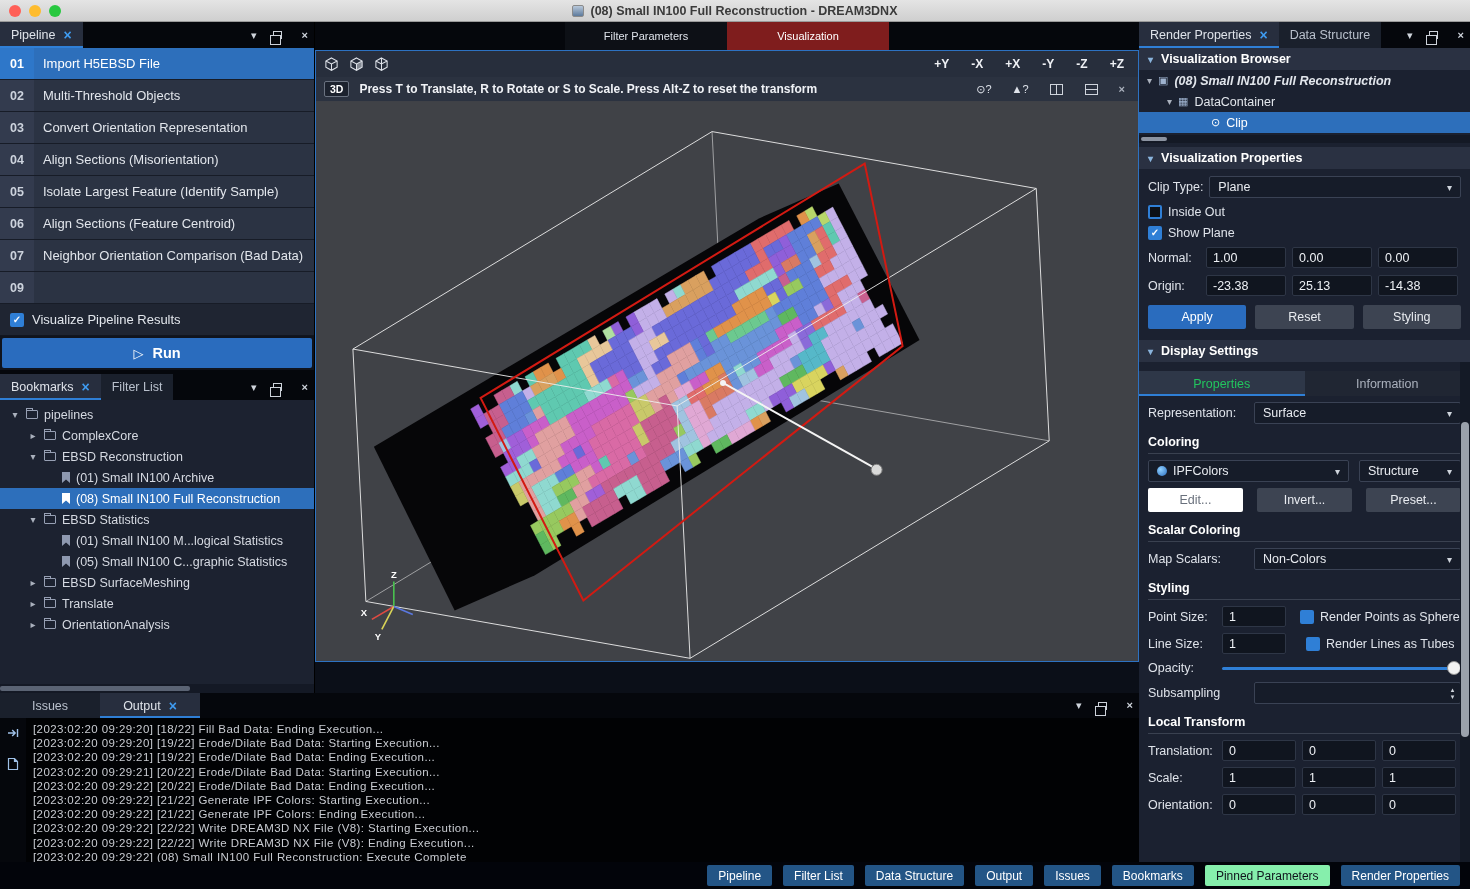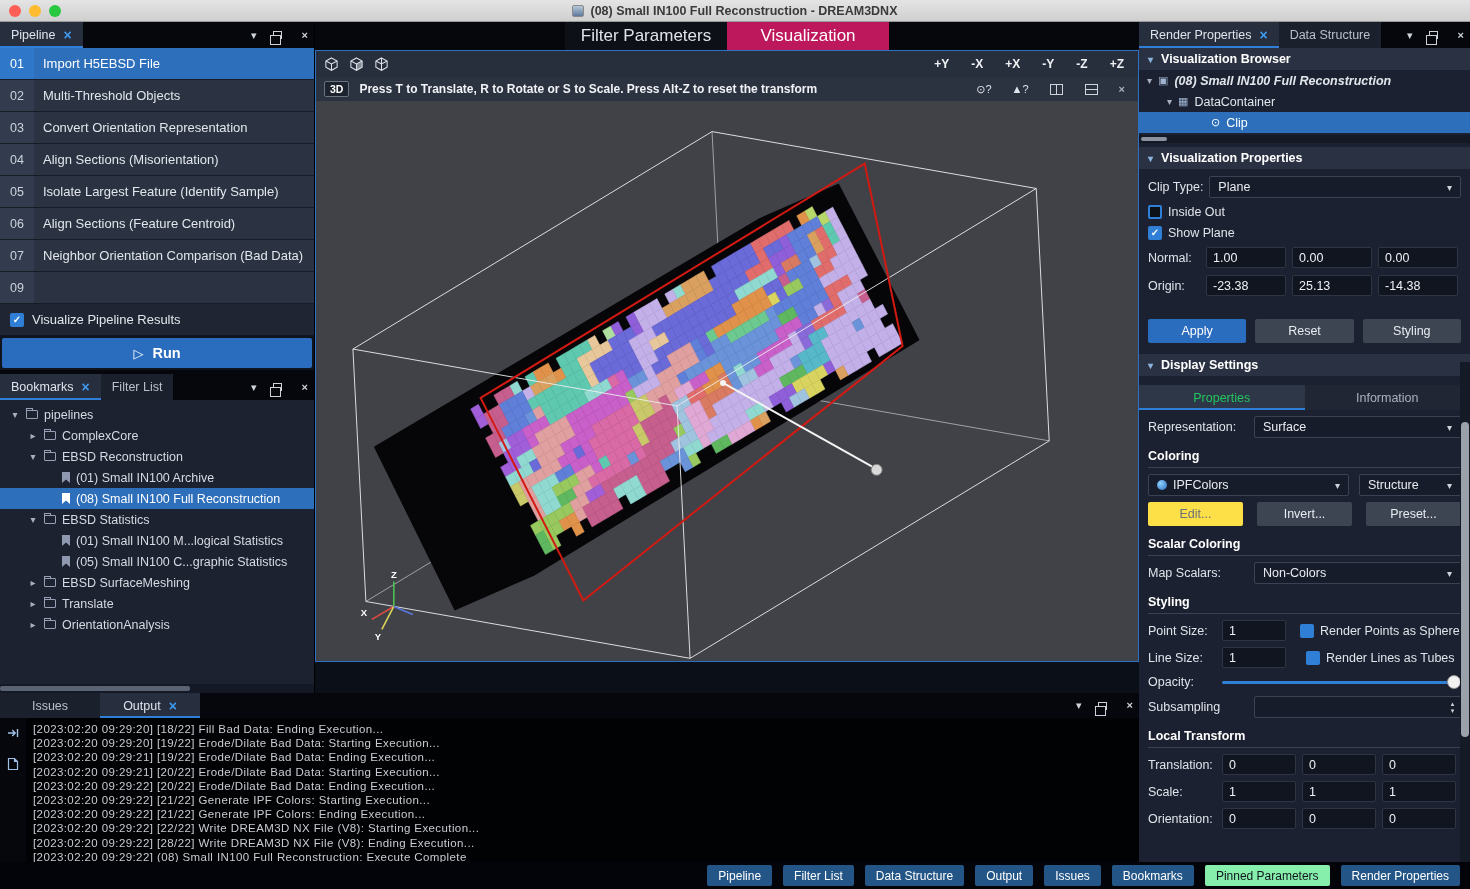--- a/index.html
+++ b/index.html
@@ -27,21 +27,21 @@
 .tclose{color:#3f9bf0;font-size:14px;font-weight:bold;line-height:1}
 .tclose.gray{color:#aab1bd}
 .tabbar-spring{flex:1}
 .tb-ico{display:flex;align-items:center;color:#cfd4dc;padding:0 6px;font-size:11px}
 .icon-float{width:9px;height:8px;border:1px solid #cdd2da;position:relative;margin:0 8px 0 4px}
 .icon-float::before{content:"";position:absolute;left:-4px;top:3px;width:9px;height:8px;border:1px solid #cdd2da;background:#05070c}
 
 
 .left-col{width:315px;flex:0 0 315px;display:flex;flex-direction:column;background:#1c2230;border-right:1px solid #000}
 .pstep{height:32px;display:flex;align-items:stretch;border-bottom:1px solid #171c27}
-.pnum{width:34px;display:flex;align-items:center;justify-content:center;background:#333b4e;color:#cdd3dd;font-size:12.5px;font-weight:normal}
+.pnum{width:34px;display:flex;align-items:center;justify-content:center;background:#333b4e;color:#cdd3dd;font-size:12.5px;font-weight:bold}
 .plabel{flex:1;display:flex;align-items:center;padding-left:9px;background:#2b3343;color:#e2e6ec;font-size:13px;white-space:nowrap;overflow:hidden}
 .pstep.selected .pnum{background:#2e77c9;color:#fff}
 .pstep.selected .plabel{background:#2d6fbb;color:#fff}
 .vizrow{height:32px;display:flex;align-items:center;gap:8px;padding-left:10px;background:#1f2532;border-bottom:1px solid #12161f;color:#e2e6ec;font-size:13px;flex:0 0 32px}
 .runrow{height:34px;flex:0 0 34px;padding:2px;background:#10141d}
 .run-btn{width:100%;height:100%;background:#2a6cbe;border:none;border-radius:2px;color:#fff;font-size:14.5px;display:flex;align-items:center;justify-content:center;gap:9px;font-weight:bold;cursor:pointer}
 .run-play{font-size:13px;font-weight:normal}
 .panel-spacer{height:4px;flex:0 0 4px;background:#05070c}
 
 
@@ -53,23 +53,23 @@
 .icon-folder{width:12px;height:9px;border:1px solid #97a0b4;border-radius:1px;position:relative;flex:0 0 12px}
 .icon-folder::before{content:"";position:absolute;top:-3px;left:-1px;width:5px;height:2px;border:1px solid #97a0b4;border-bottom:none}
 .icon-bookmark{width:8px;height:11px;background:#8e99b0;clip-path:polygon(0 0,100% 0,100% 100%,50% 68%,0 100%);flex:0 0 8px}
 .trow.selected .icon-bookmark{background:#fff}
 .hscroll{height:9px;flex:0 0 9px;background:#141925;position:relative}
 .hscroll-thumb{position:absolute;left:0;top:2px;height:5px;width:190px;background:#5a6373;border-radius:2px}
 
 
 .center-col{flex:1;display:flex;flex-direction:column;background:#0b0f18}
 .ctabs{height:28px;flex:0 0 28px;background:#05070c;display:flex;justify-content:center;align-items:stretch}
-.ctab{width:162px;display:flex;align-items:center;justify-content:center;font-size:17px}
+.ctab{width:162px;display:flex;align-items:center;justify-content:center;font-size:11px}
 .ctab.inactive{background:#0d1016;color:#dfe3ea}
-.ctab.active{background:#be185d;color:#fff}
+.ctab.active{background:#7f1d1d;color:#fff}
 .viz-dock{border:1px solid #2d72c2;display:flex;flex-direction:column}
 .vtoolbar{height:26px;flex:0 0 26px;background:#272e3c;display:flex;align-items:center;padding:0 8px;gap:10px}
 .vt-icon{display:flex;align-items:center}
 .axis-spring{flex:1}
 .axis-btn{color:#f0f2f6;font-size:12px;font-weight:bold;padding:0 6px;background:none;border:none;cursor:pointer}
 .vinfobar{height:24px;flex:0 0 24px;background:#2b3240;display:flex;align-items:center;gap:10px;padding:0 8px}
 .badge3d{border:1px solid #6a7280;background:#1c222e;color:#fff;font-size:10.5px;font-weight:bold;padding:1px 5px;border-radius:2px}
 .hint{color:#f0f2f6;font-size:12px;font-weight:bold}
 .vinfo-spring{flex:1}
 .vi-ico{color:#dfe3ea;font-size:11px;padding:0 5px;white-space:nowrap}
@@ -108,21 +108,21 @@
 .w52{width:52px;flex:0 0 52px}.w68{width:68px;flex:0 0 68px}.w100{width:100px;flex:0 0 100px}
 .dd{flex:1;height:22px;background:#161c29;border:1px solid #3a4254;border-radius:2px;display:flex;align-items:center;gap:6px;padding:0 8px;color:#e8ebf0;font-size:12.5px;cursor:pointer}
 .dd-caret{margin-left:auto;color:#cfd4dc;font-size:10px}
 .dd-ico{width:10px;height:10px;border-radius:50%;background:radial-gradient(circle at 35% 35%,#8fd0ff,#2a6cbe);flex:0 0 10px}
 .dd.w-mag{flex:0 0 102px}
 .nfield{width:80px;height:21px;background:#10151f;border:1px solid #2e3646;color:#eef1f5;font-size:12.5px;padding:0 6px;border-radius:2px}
 .nfield.small{width:64px}
 .nfield.t{width:74px}
 .btn{height:24px;background:#3d4452;border:none;border-radius:2px;color:#e8ebf0;font-size:12.5px;flex:1;cursor:pointer}
 .btn.primary{background:#2a6cbe;color:#fff}
-.btn.disabled{background:#fde047;color:#69707c}
+.btn.disabled{background:#ffffff;color:#69707c}
 .cb{width:14px;height:14px;flex:0 0 14px;border:2px solid #2f7fd6;background:#0c1017;border-radius:2px;display:flex;align-items:center;justify-content:center}
 .cb.checked{background:#2f7fd6}
 .cb i{font-style:normal;color:#fff;font-size:10px;font-weight:bold;line-height:1}
 .cb.solid{background:#2f7fd6}
 .cbtext{font-size:12.5px;color:#dfe3ea;white-space:nowrap}
 .sublabel{font-weight:bold;color:#fff;font-size:12.5px;border-bottom:1px solid #3a4150;padding:5px 0 4px}
 .dtabs{display:flex;height:25px;margin:2px -9px 0 -9px}
 .dtab{flex:1;display:flex;align-items:center;justify-content:center;font-size:12.5px;position:relative}
 .dtab.active{background:#2e3748;color:#22c55e}
 .dtab.active::after{content:"";position:absolute;left:0;right:0;bottom:0;height:2px;background:#2f7fd6}
@@ -1070,21 +1070,21 @@
           </div>
           <div class="log">
             <div class="log-line">[2023:02:20 09:29:20] [18/22] Fill Bad Data: Ending Execution...</div>
             <div class="log-line">[2023:02:20 09:29:20] [19/22] Erode/Dilate Bad Data: Starting Execution...</div>
             <div class="log-line">[2023:02:20 09:29:21] [19/22] Erode/Dilate Bad Data: Ending Execution...</div>
             <div class="log-line">[2023:02:20 09:29:21] [20/22] Erode/Dilate Bad Data: Starting Execution...</div>
             <div class="log-line">[2023:02:20 09:29:22] [20/22] Erode/Dilate Bad Data: Ending Execution...</div>
             <div class="log-line">[2023:02:20 09:29:22] [21/22] Generate IPF Colors: Starting Execution...</div>
             <div class="log-line">[2023:02:20 09:29:22] [21/22] Generate IPF Colors: Ending Execution...</div>
             <div class="log-line">[2023:02:20 09:29:22] [22/22] Write DREAM3D NX File (V8): Starting Execution...</div>
-            <div class="log-line">[2023:02:20 09:29:22] [28/22] Write DREAM3D NX File (V8): Ending Execution...</div>
+            <div class="log-line">[2023:02:20 09:29:22] [22/22] Write DREAM3D NX File (V8): Ending Execution...</div>
             <div class="log-line">[2023:02:20 09:29:22] (08) Small IN100 Full Reconstruction: Execute Complete</div>
           </div>
         </div>
       </div>
     </div>
 
     <div class="right-col">
       <div class="tabbar">
         <div class="tab active">
           <span>Render Properties</span>
@@ -1152,21 +1152,21 @@
             <input class="nfield" value="1.00" style="">
             <input class="nfield" value="0.00" style="">
             <input class="nfield" value="0.00" style="">
           </div>
           <div class="frow">
             <span class="flabel w52">Origin:</span>
             <input class="nfield" value="-23.38" style="">
             <input class="nfield" value="25.13" style="">
             <input class="nfield" value="-14.38" style="">
           </div>
-          <div class="frow" style="gap:9px;margin-top:16px">
+          <div class="frow" style="gap:9px;margin-top:2px">
             <button class="btn primary">Apply</button>
             <button class="btn">Reset</button>
             <button class="btn">Styling</button>
           </div>
         </div>
 
         <div class="sect-head">
           <span class="chev">▾</span>
           <span>Display Settings</span>
         </div>

